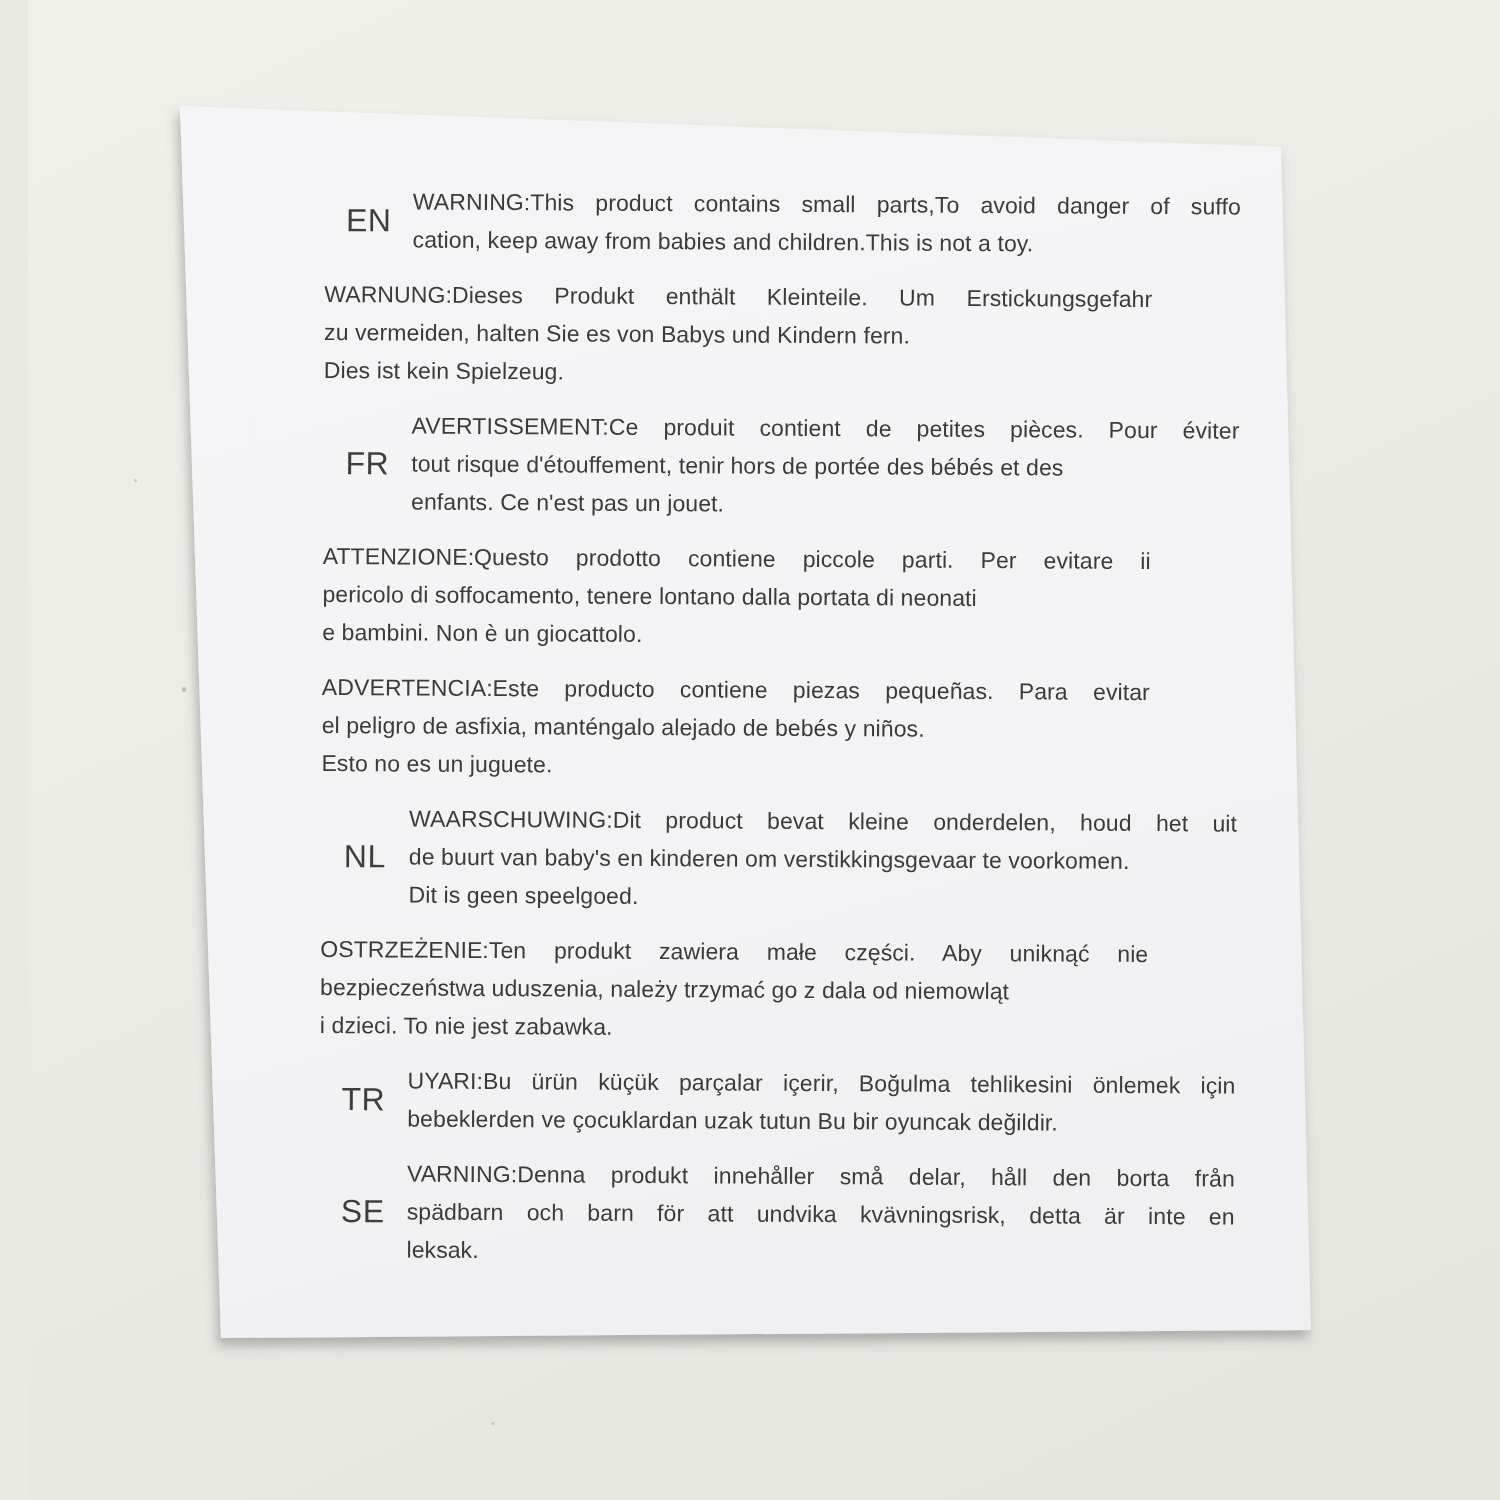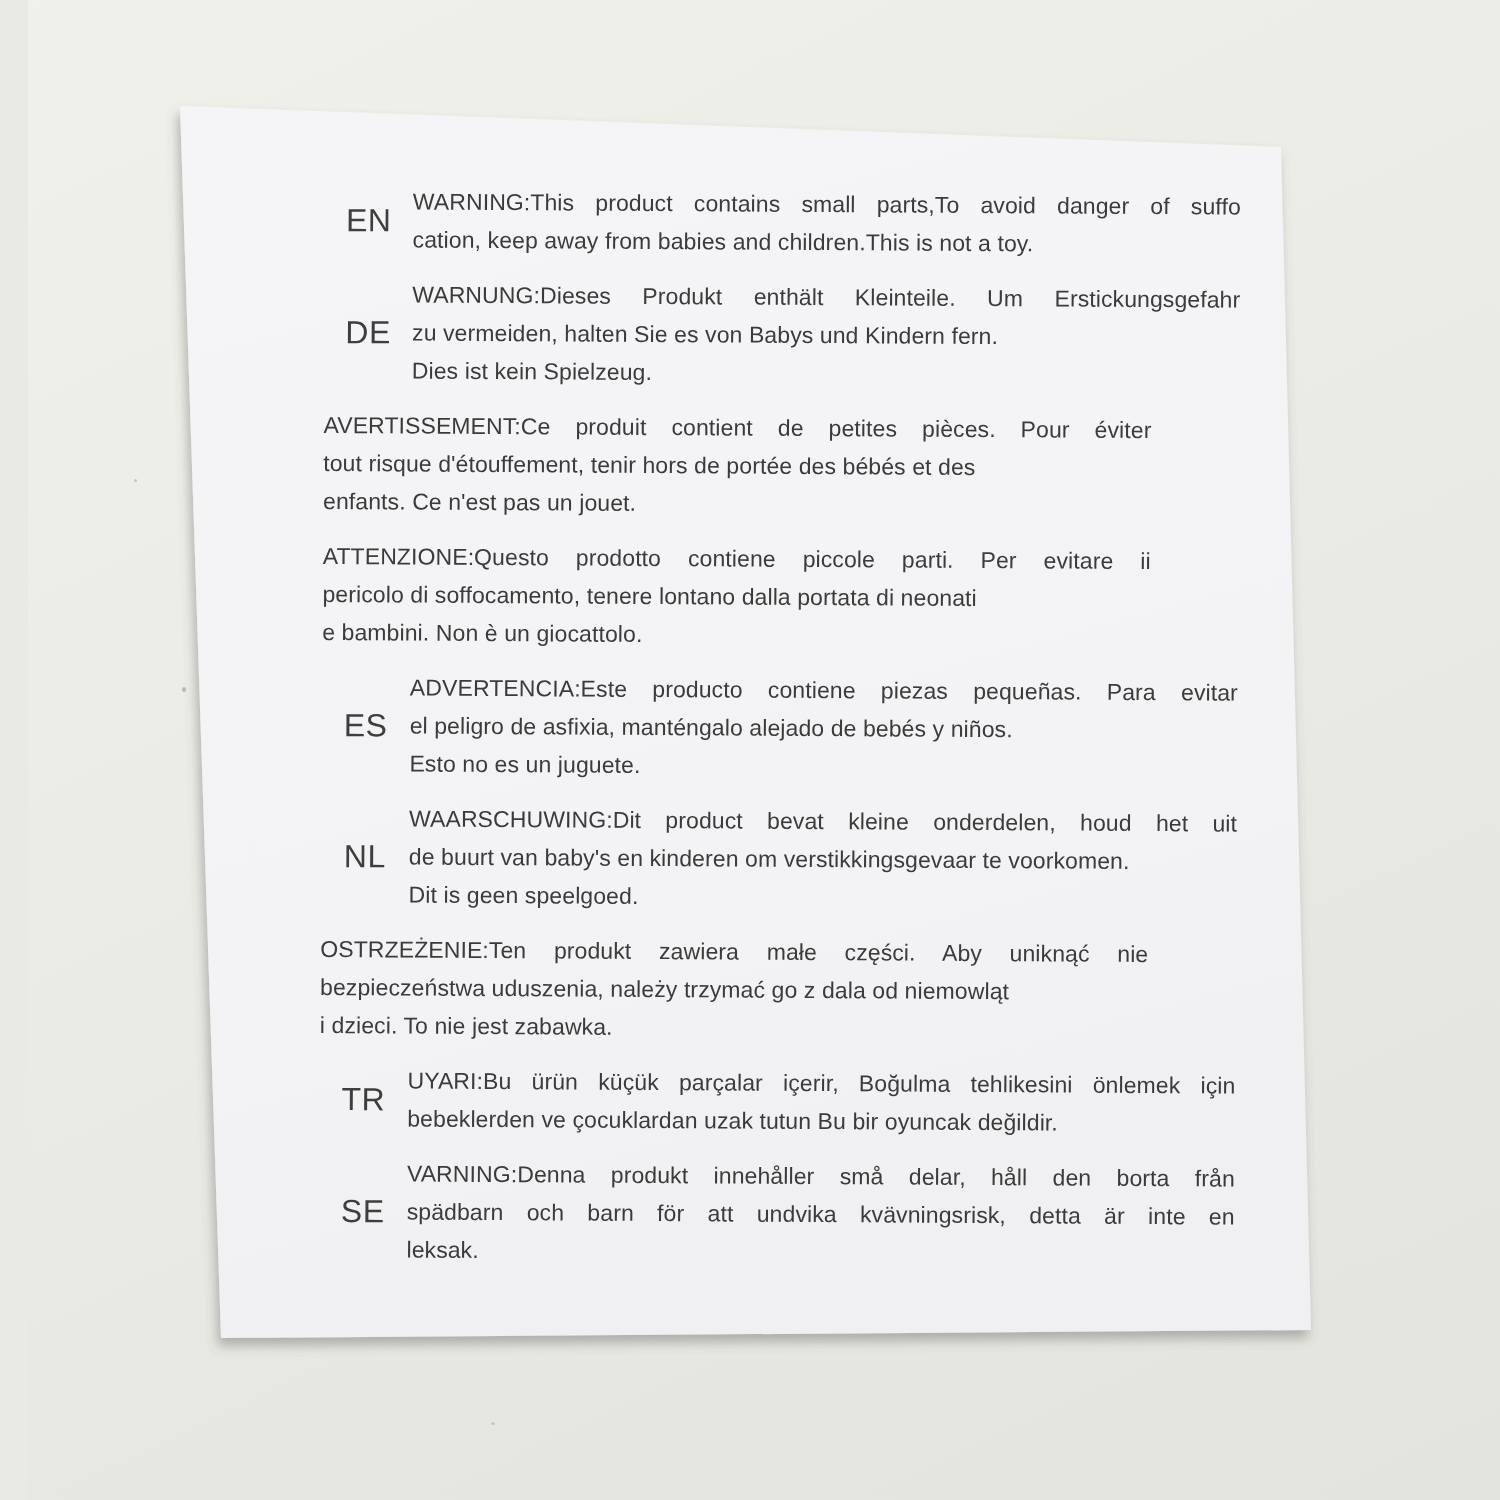--- a/index.html
+++ b/index.html
@@ -86,46 +86,45 @@
   <div class="textblock">
   <div class="section">
     <div class="code">EN</div>
     <div class="lines">
           <div class="line j">WARNING:This product contains small parts,To avoid danger of suffo</div>
           <div class="line">cation, keep away from babies and children.This is not a toy.</div>
         </div>
   </div>
 
   <div class="section">
-    <div class="code">DE</div>
     <div class="lines">
           <div class="line j">WARNUNG:Dieses Produkt enthält Kleinteile. Um Erstickungsgefahr</div>
           <div class="line">zu vermeiden, halten Sie es von Babys und Kindern fern.</div>
           <div class="line">Dies ist kein Spielzeug.</div>
         </div>
   </div>
 
   <div class="section">
+    <div class="code">FR</div>
     <div class="lines">
           <div class="line j">AVERTISSEMENT:Ce produit contient de petites pièces. Pour éviter</div>
           <div class="line">tout risque d'étouffement, tenir hors de portée des bébés et des</div>
           <div class="line">enfants. Ce n'est pas un jouet.</div>
         </div>
   </div>
 
   <div class="section">
     <div class="lines">
           <div class="line j">ATTENZIONE:Questo prodotto contiene piccole parti. Per evitare ii</div>
           <div class="line">pericolo di soffocamento, tenere lontano dalla portata di neonati</div>
           <div class="line">e bambini. Non è un giocattolo.</div>
         </div>
   </div>
 
   <div class="section">
-    <div class="code">ES</div>
     <div class="lines">
           <div class="line j">ADVERTENCIA:Este producto contiene piezas pequeñas. Para evitar</div>
           <div class="line">el peligro de asfixia, manténgalo alejado de bebés y niños.</div>
           <div class="line">Esto no es un juguete.</div>
         </div>
   </div>
 
   <div class="section">
     <div class="code">NL</div>
     <div class="lines">

